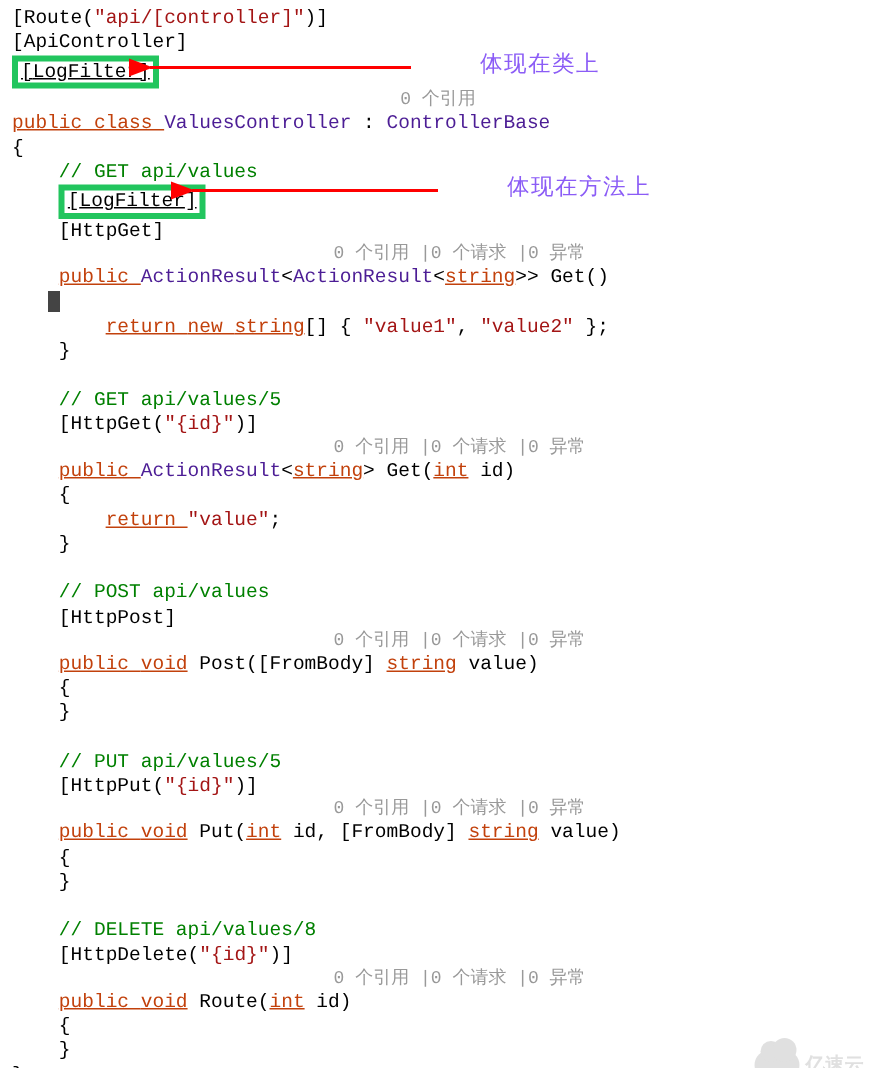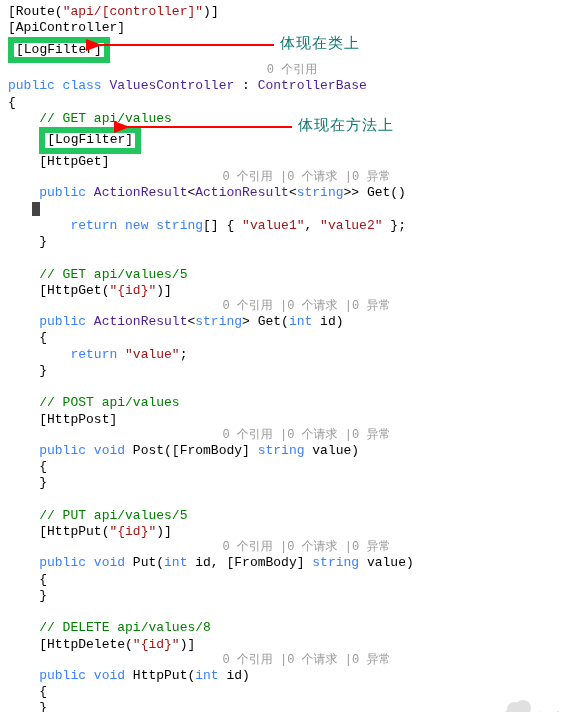--- a/index.html
+++ b/index.html
@@ -8,44 +8,46 @@
     font-family: Consolas, "Courier New", monospace;
     font-size: 13px;
     line-height: 1.25;
     background: #ffffff;
     color: #000000;
     width: 584px;
     box-sizing: border-box;
     position: relative;
   }
   .line { white-space: pre; }
-  .kw { color: #3b82f6; }        
+  .kw { color: #c2410c; text-decoration: underline; }        
   .type { color: #4c1d95; }      
   .attr { color: #000000; }      
   .str { color: #a31515; }       
   .cmt { color: #008000; }       
   .codelens { color: #999999; font-size: 12px; text-align: center; }
   .dark { color: #000000; }
   .boxed {
-    border: 6px solid #22c55e;
+    border: 4px solid #22c55e;
     padding: 0 2px;
     display: inline-block;
     line-height: 1.15;
+    text-decoration: underline;
   }
   .cursor {
     display:inline-block; width:8px; height:14px;
     background:#444; vertical-align: middle;
     margin-left: 24px;
   }
   .annot {
     position: absolute;
-    color: #0f766e;
+    color: #8b5cf6;
     font-family: "SimSun", "Microsoft YaHei", sans-serif;
     font-size: 15px;
     letter-spacing: 1px;
+    margin-left: 40px;
   }
   .arrow {
     position: absolute;
     overflow: visible;
   }
   .watermark {
     position: absolute;
     right: 8px;
     bottom: 6px;
     height: 26px;
@@ -116,21 +118,21 @@
 <div class="line">    <span class="dark">[</span><span class="attr">HttpPut</span><span class="dark">(</span><span class="str">"{id}"</span><span class="dark">)]</span></div>
 <div class="line codelens">    <span>0 个引用 |0 个请求 |0 异常</span></div>
 <div class="line">    <span class="kw">public </span><span class="kw">void</span><span class="dark"> Put(</span><span class="kw">int</span><span class="dark"> id, [</span><span class="attr">FromBody</span><span class="dark">] </span><span class="kw">string</span><span class="dark"> value)</span></div>
 <div class="line">    {</div>
 <div class="line">    }</div>
 <div class="line"> </div>
 
 <div class="line">    <span class="cmt">// DELETE api/values/8</span></div>
 <div class="line">    <span class="dark">[</span><span class="attr">HttpDelete</span><span class="dark">(</span><span class="str">"{id}"</span><span class="dark">)]</span></div>
 <div class="line codelens">    <span>0 个引用 |0 个请求 |0 异常</span></div>
-<div class="line">    <span class="kw">public </span><span class="kw">void</span><span class="dark"> HttpPut(</span><span class="kw">int</span><span class="dark"> id)</span></div>
+<div class="line">    <span class="kw">public </span><span class="kw">void</span><span class="dark"> Route(</span><span class="kw">int</span><span class="dark"> id)</span></div>
 <div class="line">    {</div>
 <div class="line">    }</div>
 <div class="line">}</div>
 
 <svg class="arrow" style="left:94px;top:38px" width="180" height="14">
   <defs>
       <marker id="ah1" markerWidth="8" markerHeight="8" refX="1" refY="3" orient="auto">
         <path d="M8,0 L0,3 L8,6 Z" fill="#ff0000"></path>
       </marker>
     </defs>

